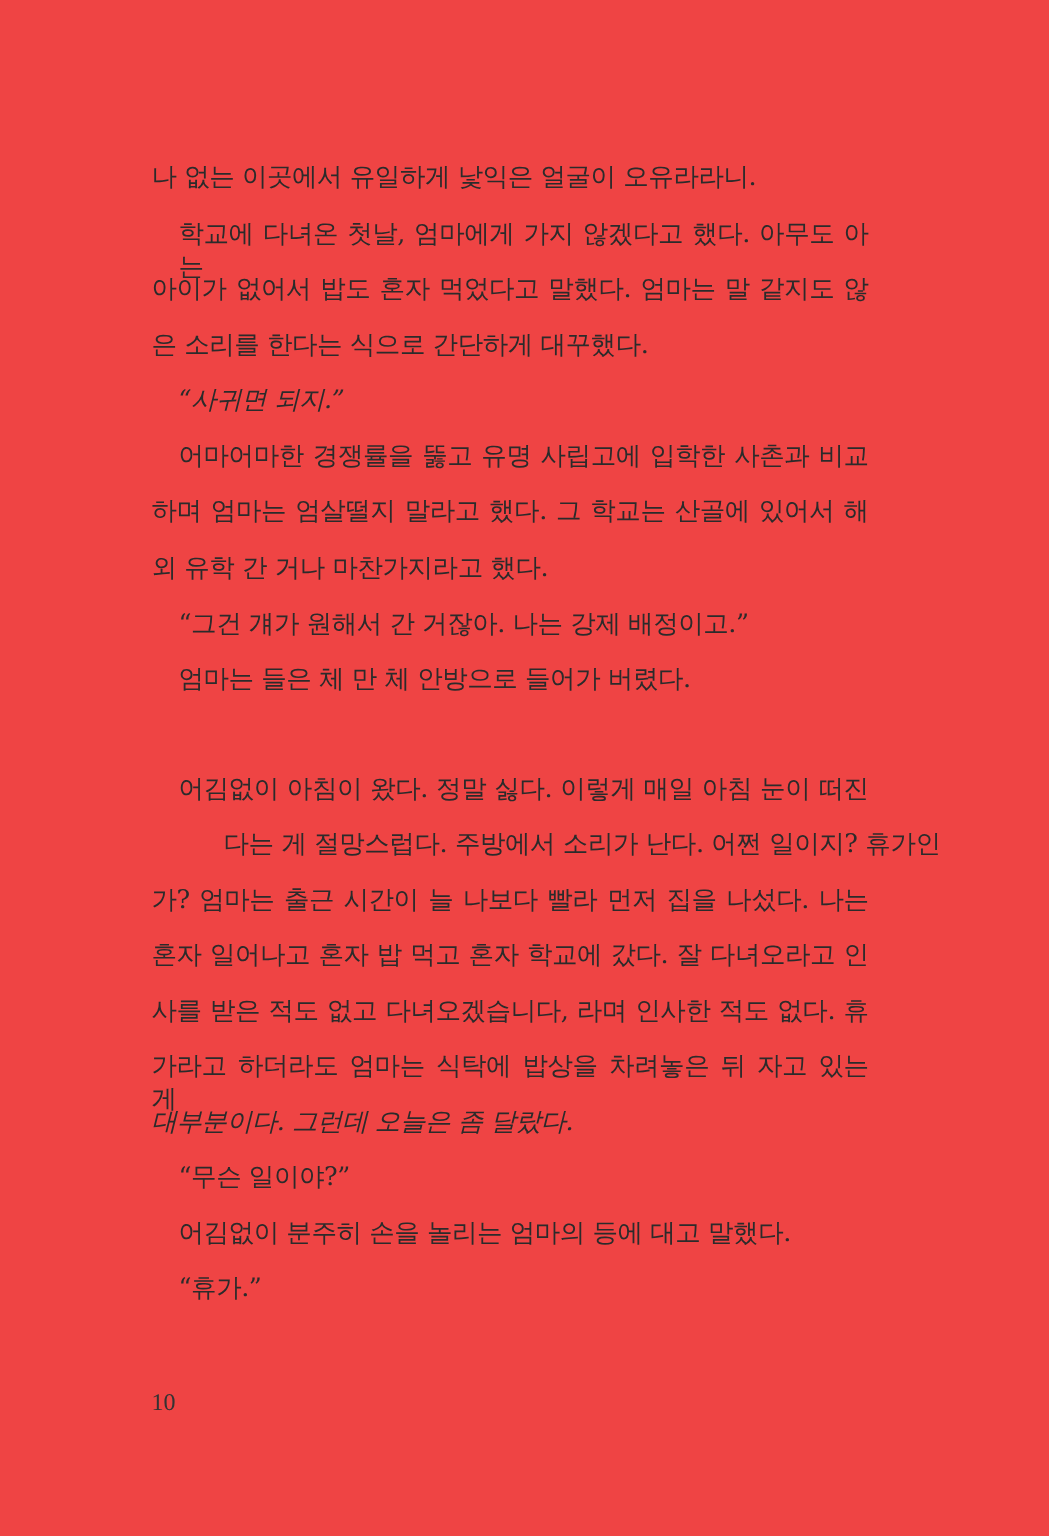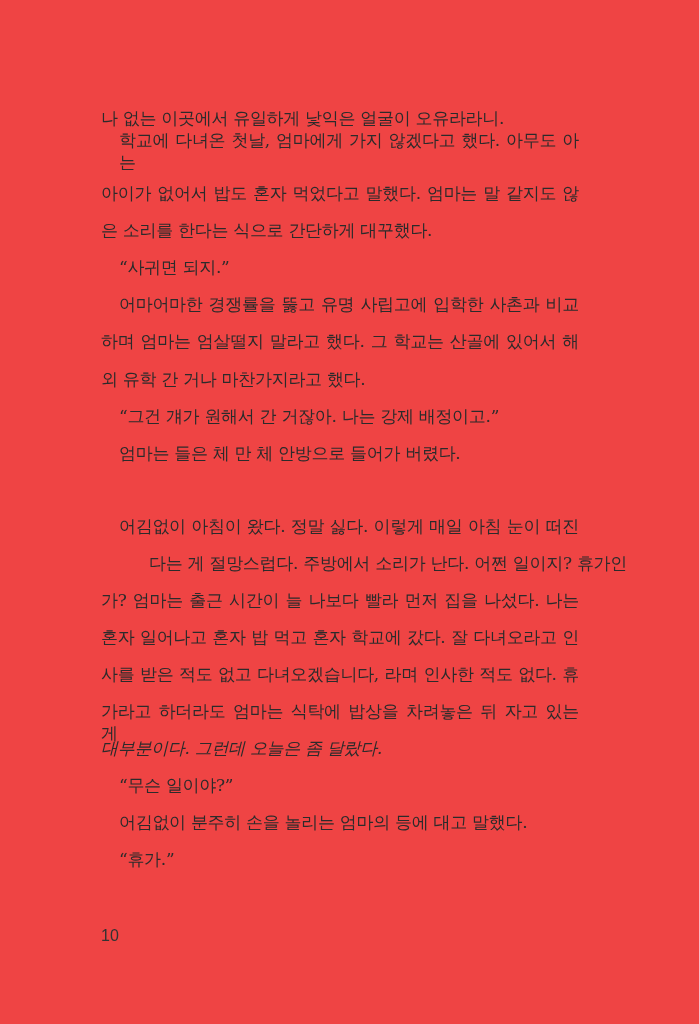--- a/index.html
+++ b/index.html
@@ -39,34 +39,34 @@
     }
     .line.justify {
       text-align: justify;
       text-align-last: justify;
       white-space: normal;
     }
     .folio {
       position: absolute;
       left: 101px;
       top: 927px;
-      font-family: Liberation Sans, sans-serif;
+      font-family: Liberation Serif, serif;
       font-size: 16px;
       color: #333333;
     }
   </style>
 </head>
 <body>
 
 <div class="page">
   <div class="line" style="top:107px;">나 없는 이곳에서 유일하게 낯익은 얼굴이 오유라라니.</div>
-  <div class="line indent justify" style="top:129px;">학교에 다녀온 첫날, 엄마에게 가지 않겠다고 했다. 아무도 아는</div>
+  <div class="line indent justify" style="top:145px;">학교에 다녀온 첫날, 엄마에게 가지 않겠다고 했다. 아무도 아는</div>
   <div class="line justify" style="top:182px;">아이가 없어서 밥도 혼자 먹었다고 말했다. 엄마는 말 같지도 않</div>
   <div class="line" style="top:219px;">은 소리를 한다는 식으로 간단하게 대꾸했다.</div>
-  <div class="line indent" style="top:256px;">“사귀면 되지.”</div>
+  <div class="line indent" style="top:256px;font-style:italic;">“사귀면 되지.”</div>
   <div class="line indent justify" style="top:293px;">어마어마한 경쟁률을 뚫고 유명 사립고에 입학한 사촌과 비교</div>
   <div class="line justify" style="top:330px;">하며 엄마는 엄살떨지 말라고 했다. 그 학교는 산골에 있어서 해</div>
   <div class="line" style="top:368px;">외 유학 간 거나 마찬가지라고 했다.</div>
   <div class="line indent" style="top:405px;">“그건 걔가 원해서 간 거잖아. 나는 강제 배정이고.”</div>
   <div class="line indent" style="top:442px;">엄마는 들은 체 만 체 안방으로 들어가 버렸다.</div>
 
   <div class="line indent justify" style="top:515px;">어김없이 아침이 왔다. 정말 싫다. 이렇게 매일 아침 눈이 떠진</div>
   <div class="line justify" style="top:552px;margin-left:48px;">다는 게 절망스럽다. 주방에서 소리가 난다. 어쩐 일이지? 휴가인</div>
   <div class="line justify" style="top:589px;">가? 엄마는 출근 시간이 늘 나보다 빨라 먼저 집을 나섰다. 나는</div>
   <div class="line justify" style="top:626px;">혼자 일어나고 혼자 밥 먹고 혼자 학교에 갔다. 잘 다녀오라고 인</div>

